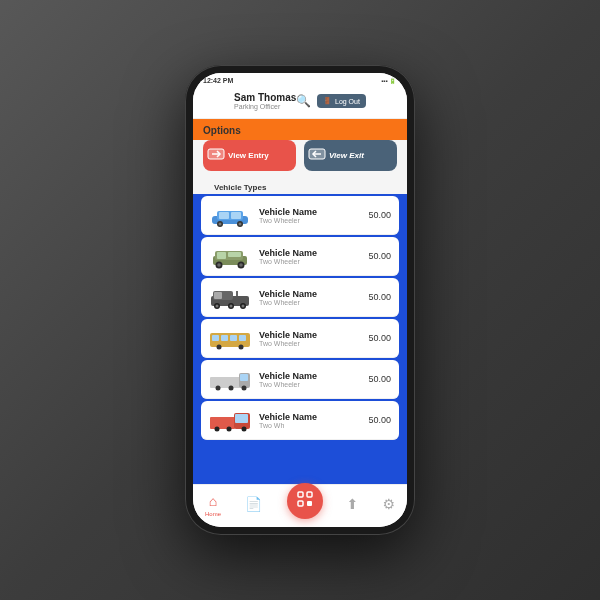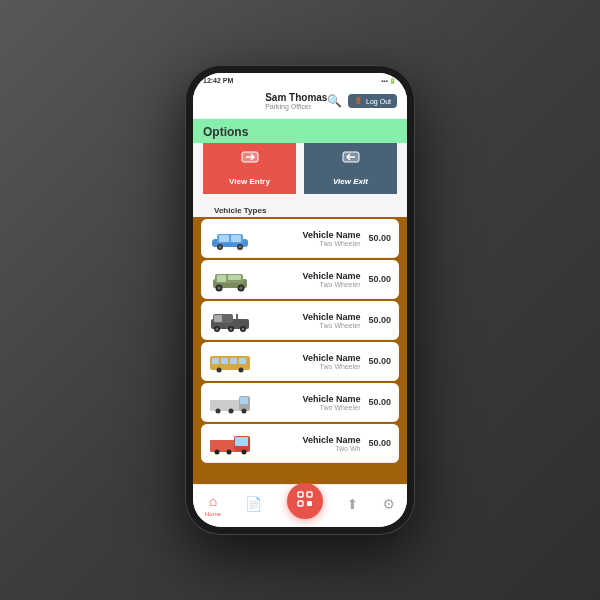--- a/index.html
+++ b/index.html
@@ -55,21 +55,21 @@
       color: #333;
     }
     .status-bar .time { font-weight: bold; font-size: 7px; }
     .status-icons { display: flex; align-items: center; gap: 2px; font-size: 6px; }
 
     
     .header {
       background: #fff;
       padding: 6px 10px 8px;
       display: flex;
-      justify-content: flex-end;
+      justify-content: center;
       align-items: center;
       border-bottom: 1px solid #eee;
     }
     .user-info .name { font-size: 10px; font-weight: bold; color: #222; }
     .user-info .role { font-size: 7px; color: #888; }
     .header-actions { display: flex; align-items: center; gap: 6px; }
     .search-btn {
       background: none;
       border: none;
       cursor: pointer;
@@ -85,65 +85,64 @@
       font-size: 7px;
       cursor: pointer;
       display: flex;
       align-items: center;
       gap: 3px;
     }
 
     
     .options-label {
       padding: 6px 10px 4px;
-      font-size: 12px;
+      font-size: 10px;
       font-weight: bold;
       color: #333;
-      background: #86efac;
+      background: #f97316;
     }
 
     .options-buttons {
       display: flex;
       gap: 8px;
       padding: 0 10px 8px;
       background: #f5f5f5;
     }
 
     .option-btn {
       flex: 1;
       border: none;
-      border-radius: 0;
+      border-radius: 8px;
       padding: 8px 4px;
       cursor: pointer;
       display: flex;
-      flex-direction: column;
-      align-items: center;
-      gap: 11px;
+      flex-direction: row;
+      align-items: center;
+      gap: 3px;
       font-size: 8px;
       font-weight: bold;
     }
     .option-btn .btn-icon { font-size: 12px; }
     .btn-entry { background: #e8534a; color: #fff; }
     .btn-exit { background: #4a6278; color: #fff; font-style: italic; }
 
     
     .section-label {
       padding: 4px 10px 2px;
       font-size: 8px;
       font-weight: bold;
       color: #333;
       background: #f5f5f5;
       margin-left: 11px;
     }
 
     .vehicle-list {
       flex: 1;
       overflow-y: auto;
-      background: #a16207;
-      text-align: right;
+      background: #1d4ed8;
     }
     .vehicle-list::-webkit-scrollbar { display: none; }
 
     .vehicle-item {
       background: #fff;
       margin: 2px 8px;
       border-radius: 6px;
       padding: 6px 8px;
       display: flex;
       align-items: center;
@@ -160,21 +159,21 @@
       justify-content: center;
       overflow: hidden;
     }
 
     
     .vehicle-svg { width: 42px; height: 26px; }
 
     .vehicle-info { flex: 1; }
     .vehicle-name { font-size: 9px; font-weight: bold; color: #222; }
     .vehicle-type { font-size: 7px; color: #999; }
-    .vehicle-price { font-size: 9px; font-weight: bold; color: #333; }
+    .vehicle-price { font-size: 9px; font-weight: normal; color: #333; }
 
     
     .bottom-nav {
       background: #fff;
       padding: 6px 0 8px;
       display: flex;
       justify-content: space-around;
       align-items: center;
       border-top: 1px solid #eee;
       position: relative;

